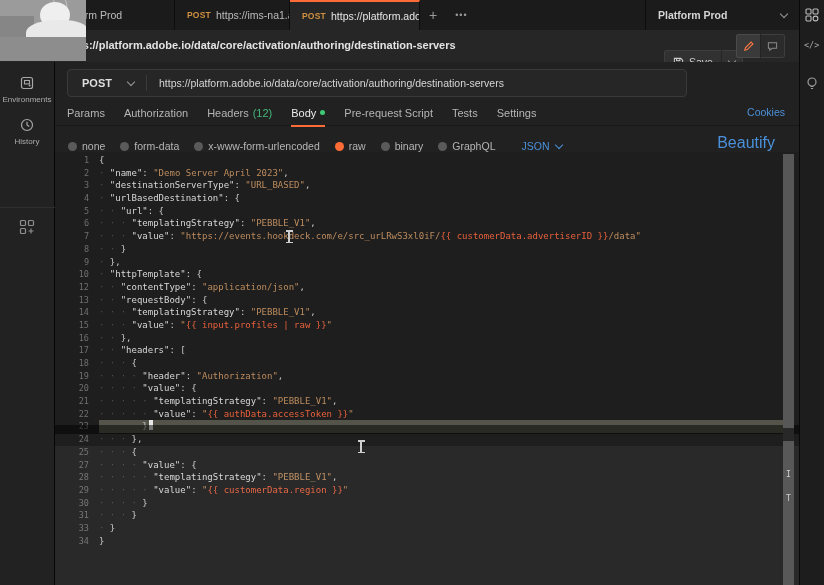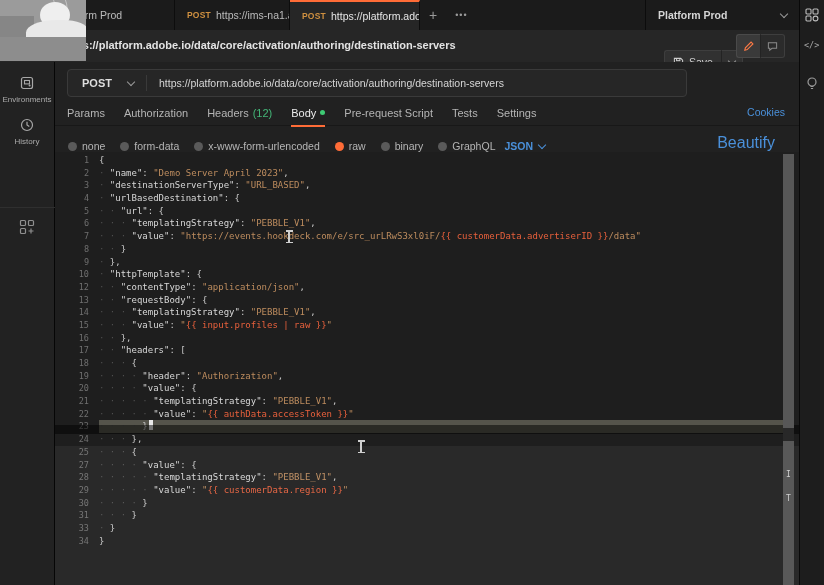--- a/index.html
+++ b/index.html
@@ -68,21 +68,21 @@
   .rtab.active::after{content:"";position:absolute;left:0;right:0;bottom:-1px;height:2px;background:#ff6c37}
   .rtab-count{color:#44b678}
   .rtab-dot{width:5px;height:5px;border-radius:50%;background:#3eca74}
   #cookies-link{position:absolute;right:14px;top:44px;font-size:10.5px;color:#4a90da}
   
   #body-row{position:absolute;left:0;top:64px;width:744px;height:26px;display:flex;align-items:flex-end;
             gap:3px;padding-left:13px;box-sizing:border-box}
   .bmode{display:flex;align-items:center;gap:5px;font-size:10.5px;color:#b5b5b5}
   .bdot{width:9px;height:9px;border-radius:50%;background:#5a5a5a}
   .bmode.sel .bdot{background:#ff6c37}
-  #lang-select{display:flex;align-items:center;gap:6px;color:#4a90da;font-size:10.5px;font-weight:700;margin-left:6px}
+  #lang-select{display:flex;align-items:center;gap:6px;color:#4a90da;font-size:10.5px;font-weight:400;margin-left:23px}
   #lang-select .chev{border-color:#4a90da}
   #beautify-link{position:absolute;right:24px;font-size:16px;color:#4a90da}
   
   #editor{position:absolute;left:0;top:90px;width:744px;height:433px;background:#1e1e1e;overflow:hidden}
   #code-lines{position:absolute;left:0;top:2px;right:0}
   .row{display:flex;height:12.7px}
   .ln{width:34px;text-align:right;padding-right:10px;color:#6f6f6f;flex:0 0 auto;
       font:8.5px/12.7px "DejaVu Sans Mono",monospace}
   .code{flex:1;margin-right:16px;white-space:pre;font:9px/12.7px "DejaVu Sans Mono",monospace}
   .row.hl .code{background:#55544b}

